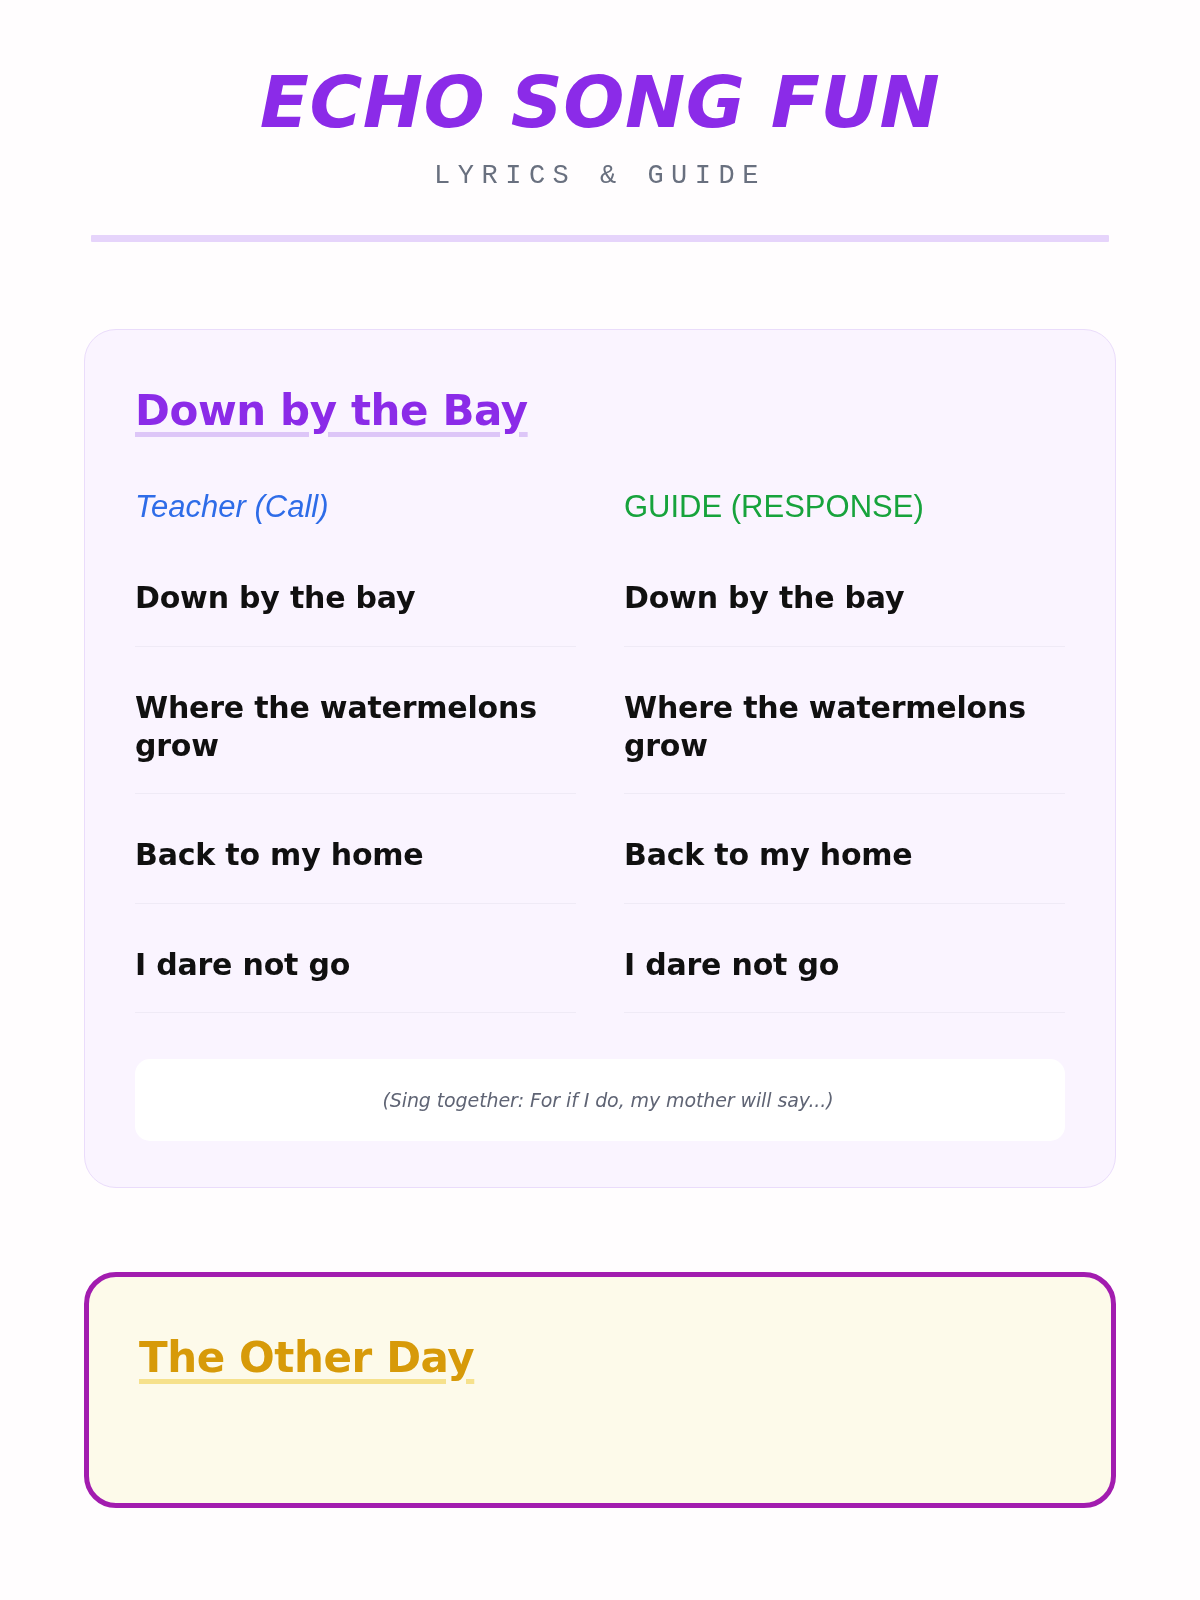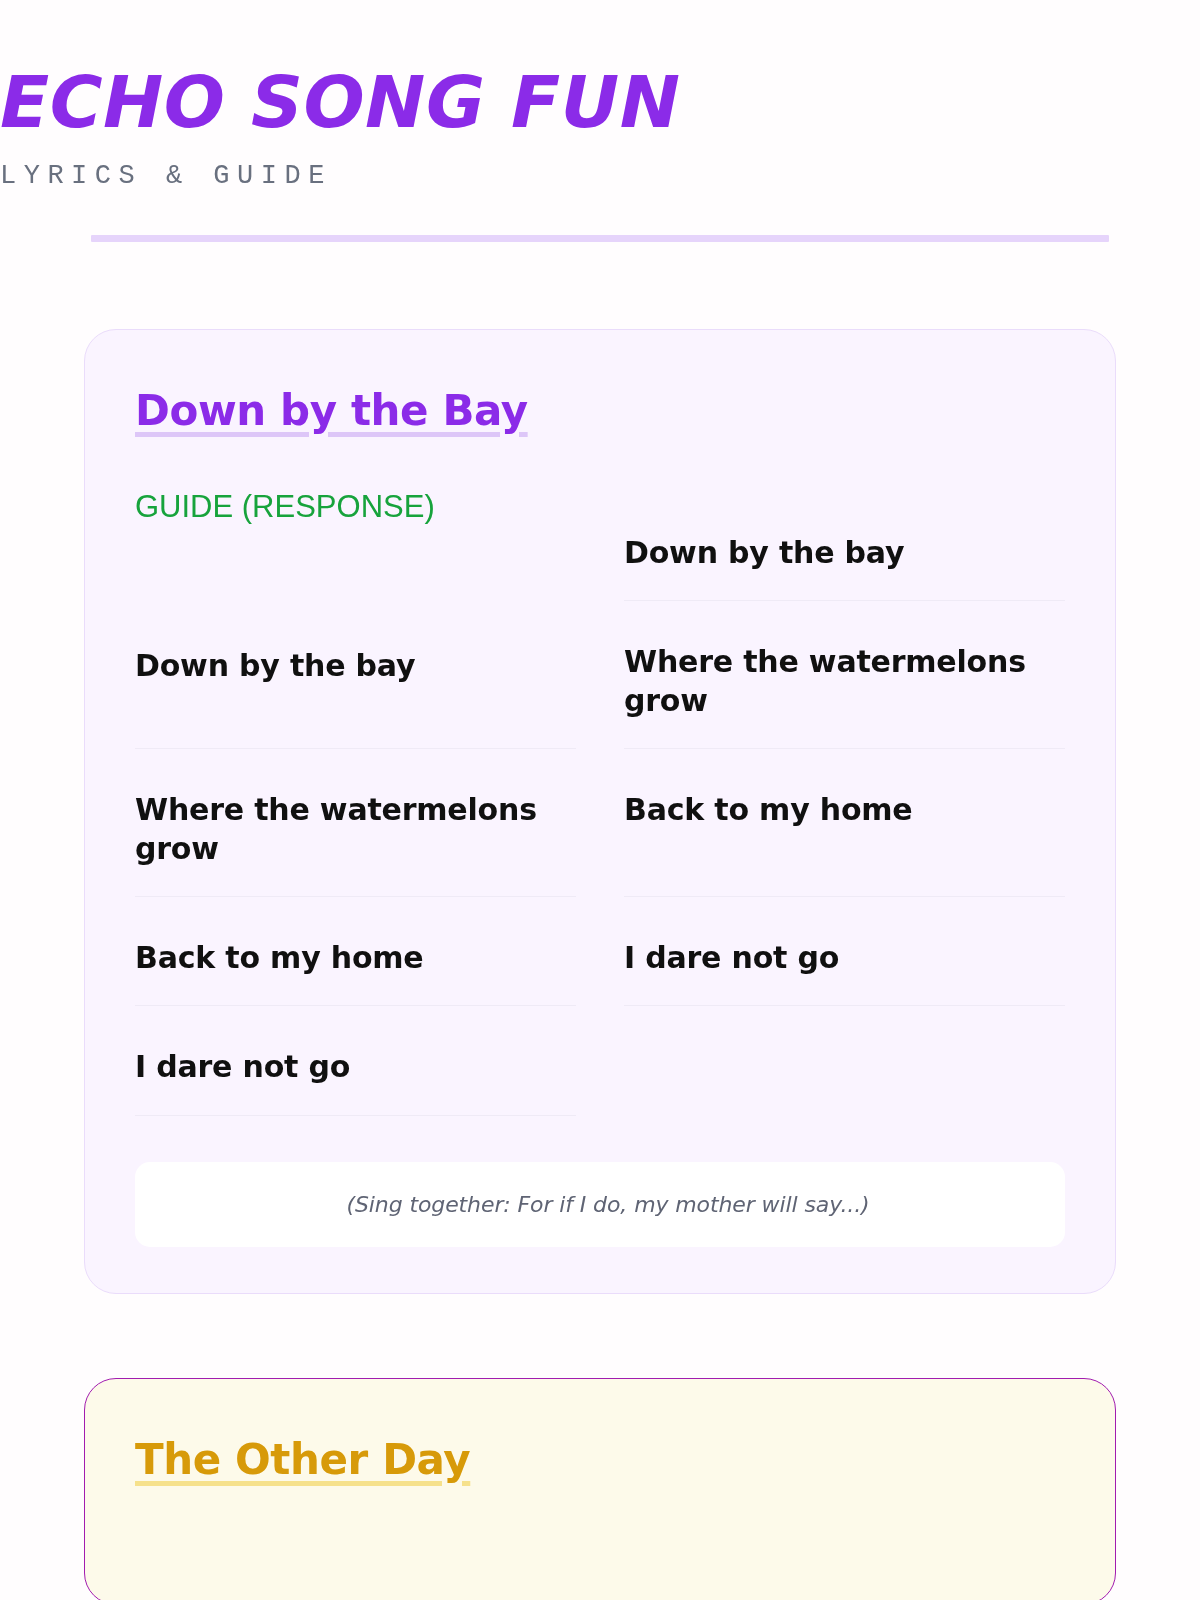--- a/index.html
+++ b/index.html
@@ -17,21 +17,21 @@
     position: relative;
     width: 1200px;
     height: 1600px;
     background: #fffdfe;
     padding: 0;
   }
 
   
   .masthead {
     padding-top: 66px;
-    text-align: left;
+    text-align: center;
   }
 
   .app-title {
     font-family: "DejaVu Sans", sans-serif;
     font-size: 72px;
     line-height: 1.02;
     font-weight: 700;
     font-style: italic;
     color: #8b2be8;
     letter-spacing: 0.5px;
@@ -67,21 +67,21 @@
     margin-bottom: 84px;
   }
 
   .song-card.theme-purple {
     background: #faf4ff;
     border: 1px solid #eadcfb;
   }
 
   .song-card.theme-yellow {
     background: #fdfaea;
-    border: 1px solid #a21caf;
+    border: 5px solid #a21caf;
     padding-bottom: 120px;
   }
 
   .song-title {
     font-family: "DejaVu Sans", sans-serif;
     font-size: 42px;
     font-weight: 700;
     line-height: 1.18;
     letter-spacing: -0.4px;
     display: inline-block;
@@ -142,21 +142,21 @@
   .note-box {
     margin-top: 46px;
     background: #ffffff;
     border-radius: 15px;
     padding: 30px 24px;
     text-align: center;
   }
 
   .note-text {
     font-family: "DejaVu Sans", sans-serif;
-    font-size: 22px;
+    font-size: 19px;
     font-style: italic;
     font-weight: 400;
     color: #5f6474;
     letter-spacing: -0.1px;
     margin-left: 16px;
   }
 </style>
 </head>
 <body>
 
@@ -168,20 +168,21 @@
     <div class="header-rule"></div>
   </div>
 
   <div class="cards">
 
     <section class="song-card theme-purple">
       <h2 class="song-title">Down by the Bay</h2>
 
       <div class="cr-table">
 
+        <div class="cr-head call">Teacher (Call)</div>
         <div class="cr-head response">GUIDE (RESPONSE)</div>
 
         <div class="cr-cell first-row">Down by the bay</div>
         <div class="cr-cell first-row">Down by the bay</div>
 
         <div class="cr-cell">Where the watermelons grow</div>
         <div class="cr-cell">Where the watermelons grow</div>
 
         <div class="cr-cell">Back to my home</div>
         <div class="cr-cell">Back to my home</div>

